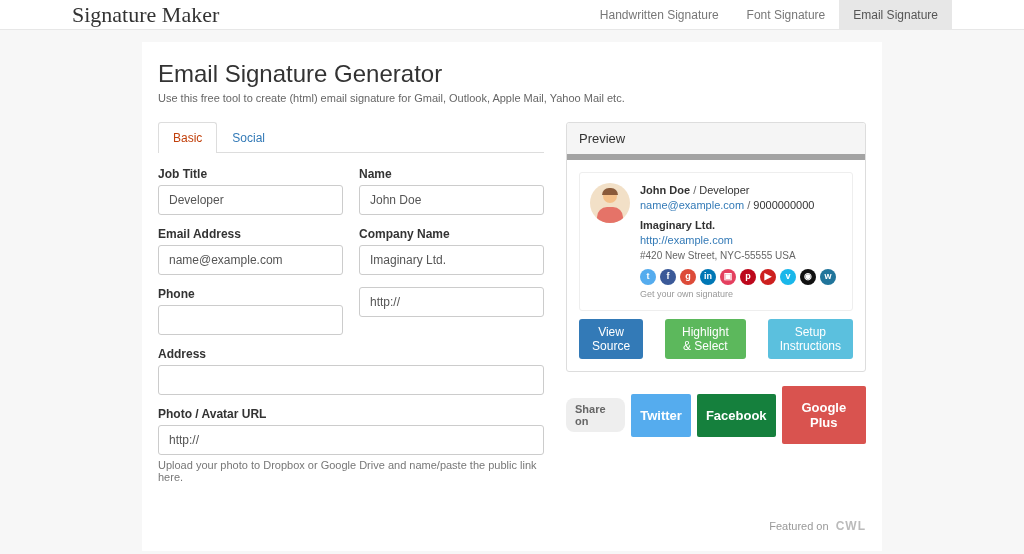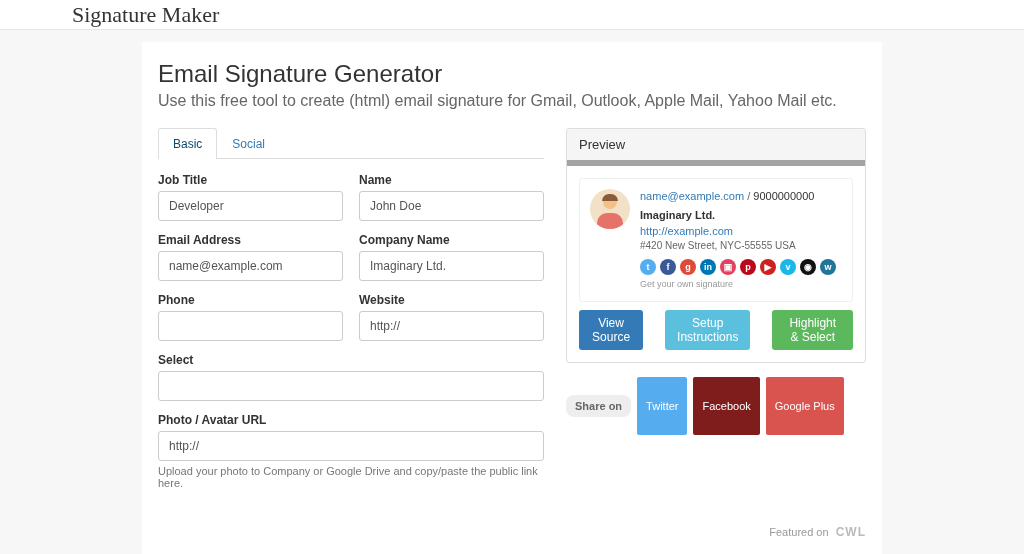--- a/index.html
+++ b/index.html
@@ -54,21 +54,21 @@
     background: #fff;
     padding: 18px 16px 8px;
   }
   h1 {
     font-size: 24px;
     font-weight: 400;
     color: #333;
     margin-bottom: 4px;
   }
   .subtitle {
-    font-size: 16px;
+    font-size: 11px;
     color: #666;
     margin-bottom: 18px;
   }
   .layout {
     display: flex;
     gap: 22px;
   }
   .left { flex: 1; }
   .right { width: 300px; }
   .tabs {
@@ -80,21 +80,21 @@
     padding: 8px 14px;
     font-size: 12px;
     color: #337ab7;
     background: transparent;
     border: 1px solid transparent;
     border-bottom: none;
     cursor: pointer;
     margin-bottom: -1px;
   }
   .tab.active {
-    color: #0c4a6e;
+    color: #c2410c;
     background: #fff;
     border-color: #ddd;
     border-top-left-radius: 3px;
     border-top-right-radius: 3px;
   }
   .form-row {
     display: flex;
     gap: 16px;
     margin-bottom: 12px;
   }
@@ -191,41 +191,46 @@
   .btn-success { background:#5cb85c; }
   .btn-info    { background:#5bc0de; }
   .share-row {
     display:flex; align-items:center; gap:6px; margin-top:10px;
   }
   .share-label {
     background:#eee; color:#666; font-size:11px; font-weight:700;
     padding:5px 9px; border-radius:8px;
   }
   .share-btn {
-    font-size:11px; color:#fff; padding:23px 9px;
-    border-radius:2px; border:none; cursor:pointer;
+    font-size:13px; color:#fff; padding:14px 9px;
+    border-radius:2px; border:none; cursor:pointer;font-weight:bold;
   }
   .tw { background:#55acee; }
-  .fb { background:#7f1d1d; }
+  .fb { background:#15803d; }
   .gp { background:#d9534f; }
   .featured {
     text-align:right; color:#999; font-size:11px;
     padding:24px 0 10px;
   }
   .featured .cwl {
     font-weight:700; letter-spacing:1px; font-size:12px; color:#bbb;
     margin-left:4px;
   }
 </style>
 </head>
 <body>
 
 <div class="topbar">
   <div class="topbar-inner">
     <div class="brand">Signature Maker</div>
+    <div class="nav">
+      <a href="#">Handwritten Signature</a>
+      <a href="#">Font Signature</a>
+      <a href="#" class="active">Email Signature</a>
+    </div>
   </div>
 </div>
 
 <div class="container">
   <h1>Email Signature Generator</h1>
   <p class="subtitle">Use this free tool to create (html) email signature for Gmail, Outlook, Apple Mail, Yahoo Mail etc.</p>
 
   <div class="layout">
     <div class="left">
       <div class="tabs">
@@ -254,50 +259,52 @@
           <input type="text" value="Imaginary Ltd." style="">
         </div>
       </div>
 
       <div class="form-row">
         <div class="form-group">
           <label>Phone</label>
           <input type="text" value="" style="">
         </div>
         <div class="form-group">
-          <label>Website</label>
           <input type="text" value="http://" style="">
         </div>
       </div>
 
       <div class="form-row">
         <div class="form-group full">
-          <label>Select</label>
+          <label>Address</label>
           <input type="text" value="" style="">
         </div>
       </div>
 
       <div class="form-row">
         <div class="form-group full">
           <label>Photo / Avatar URL</label>
           <input type="text" value="http://" style="">
-          <div class="help">Upload your photo to Company or Google Drive and copy/paste the public link here.</div>
+          <div class="help">Upload your photo to Dropbox or Google Drive and name/paste the public link here.</div>
         </div>
       </div>
     </div>
 
     <div class="right">
       <div class="panel">
         <div class="panel-heading">Preview</div>
         <div class="panel-body">
           <div class="sig-card">
             <div class="avatar">
                 <div class="hair"></div>
               </div>
             <div class="sig-info">
+              <div>
+                <span class="sig-name">John Doe</span><span class="sig-sep"> / </span><span>Developer</span>
+              </div>
               <div>
                 <span class="sig-link">name@example.com</span><span class="sig-sep"> / </span><span>9000000000</span>
               </div>
               <div style="margin-top:4px;">
                 <span class="sig-name">Imaginary Ltd.</span>
               </div>
               <div><span class="sig-link">http://example.com</span></div>
               <div class="sig-addr">#420 New Street, NYC-55555 USA</div>
               <div class="social-row">
                 <span class="sicon" style="background:#55acee">t</span>
@@ -309,22 +316,22 @@
                 <span class="sicon" style="background:#cd201f">▶</span>
                 <span class="sicon" style="background:#1ab7ea">v</span>
                 <span class="sicon" style="background:#111">◉</span>
                 <span class="sicon" style="background:#21759b">w</span>
               </div>
               <div class="sig-tag">Get your own signature</div>
             </div>
           </div>
           <div class="btn-row">
             <button class="btn btn-primary">View Source</button>
+            <button class="btn btn-success">Highlight &amp; Select</button>
             <button class="btn btn-info">Setup Instructions</button>
-            <button class="btn btn-success">Highlight &amp; Select</button>
           </div>
         </div>
       </div>
 
       <div class="share-row">
         <span class="share-label">Share on</span>
         <button class="share-btn tw">Twitter</button>
         <button class="share-btn fb">Facebook</button>
         <button class="share-btn gp">Google Plus</button>
       </div>

